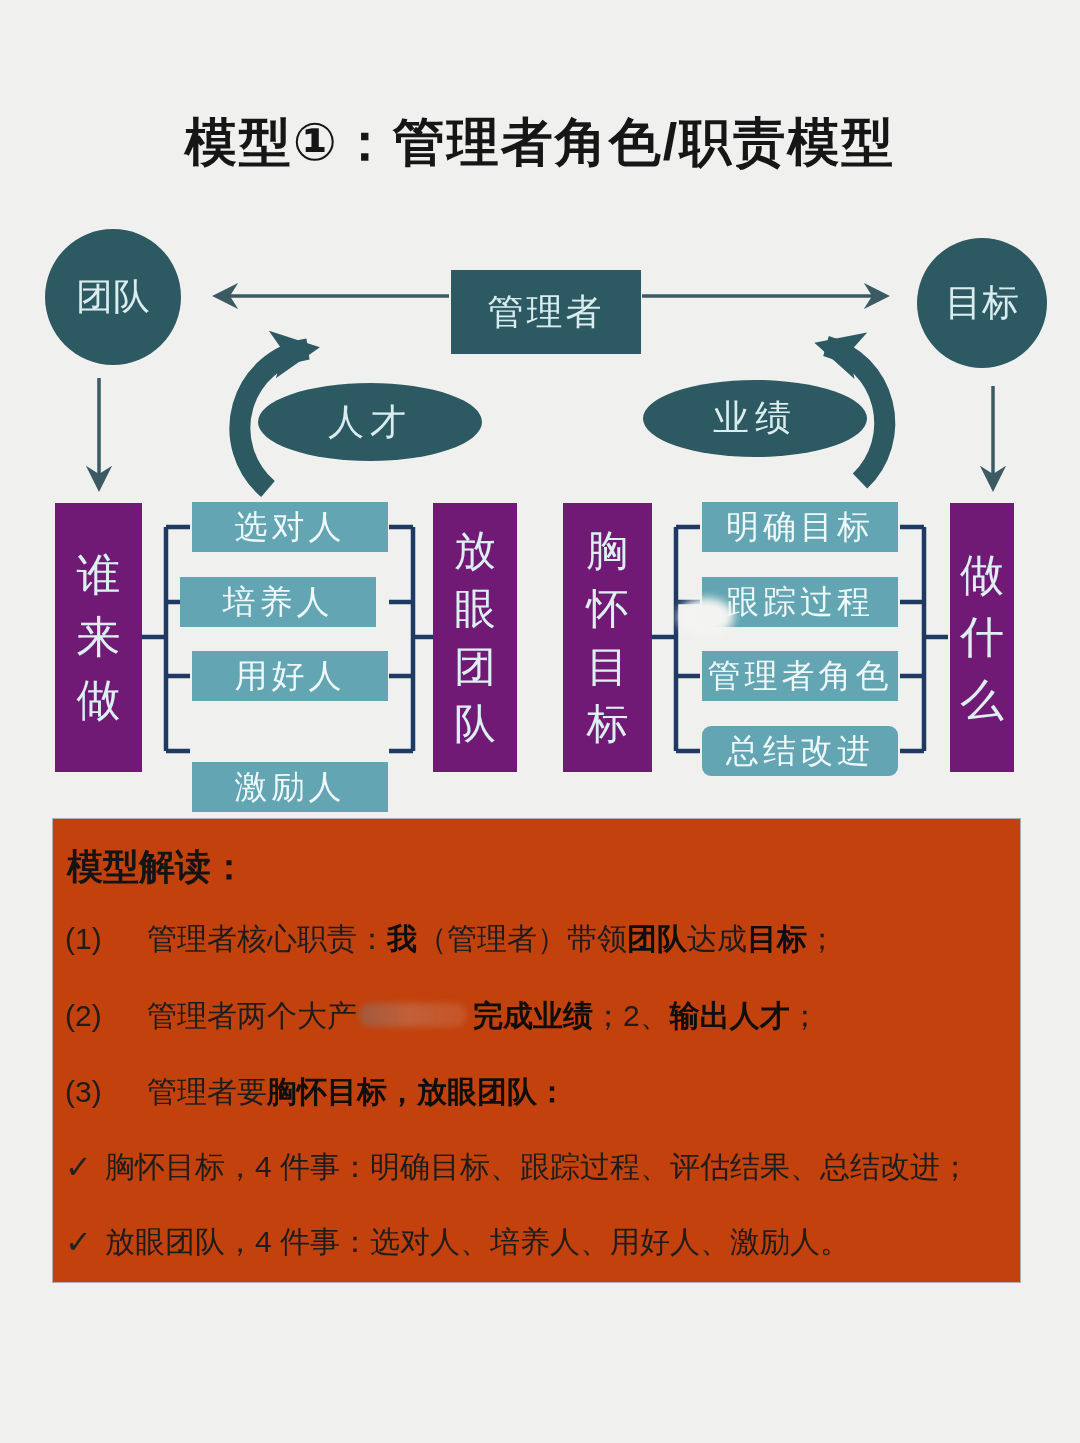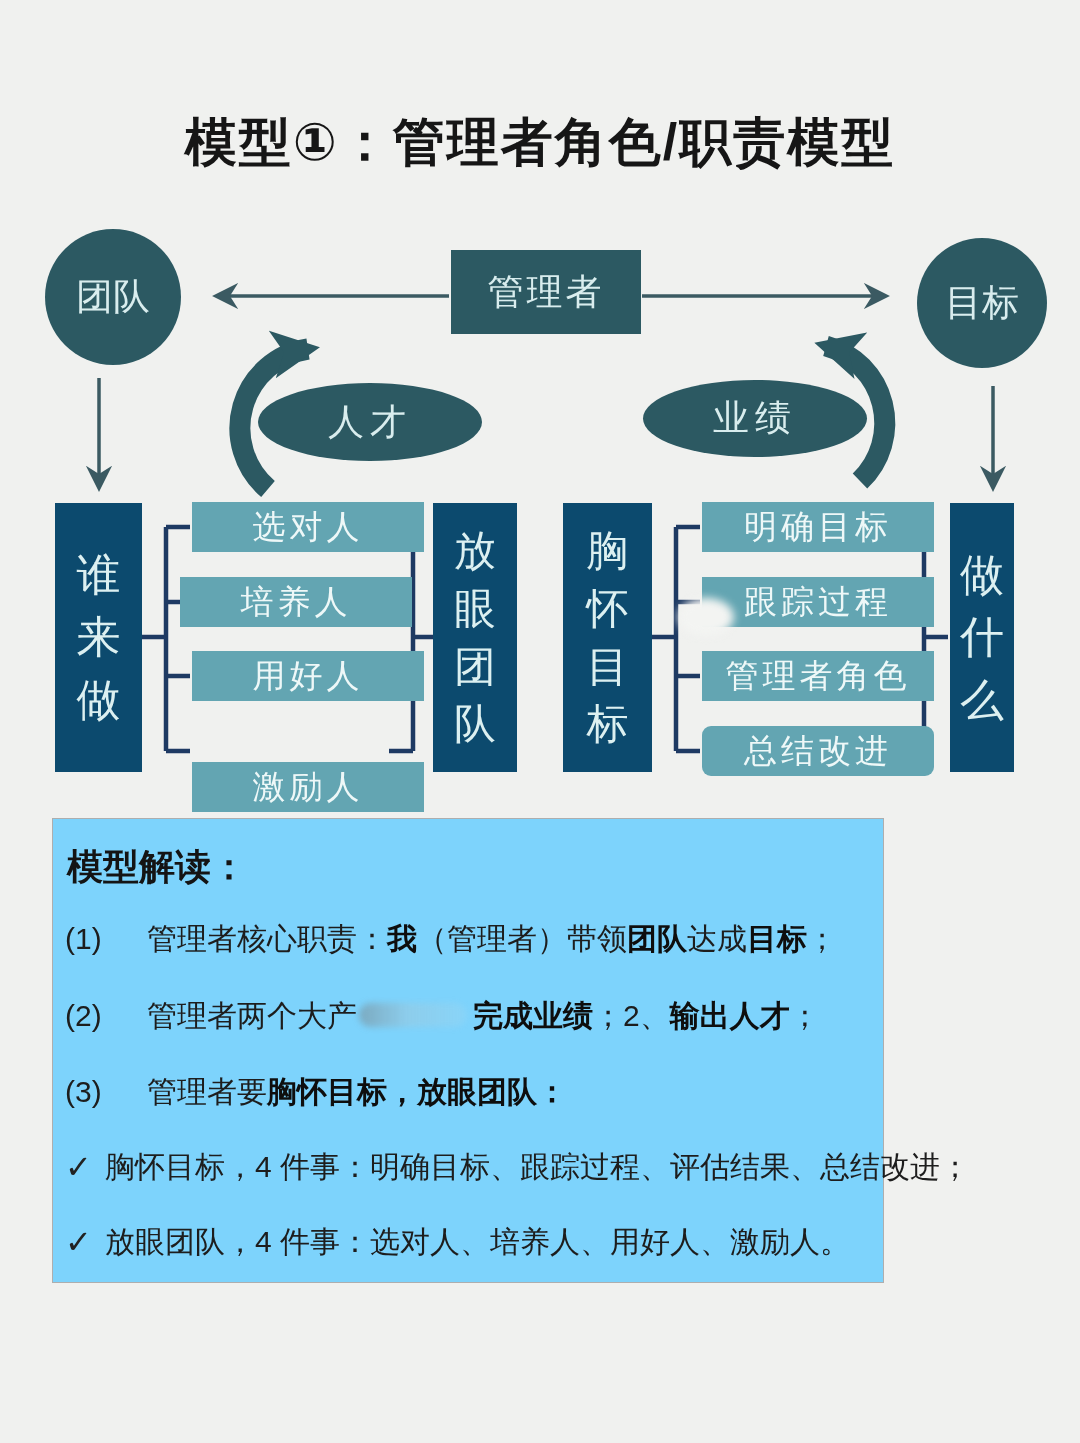--- a/index.html
+++ b/index.html
@@ -37,33 +37,33 @@
     display: flex;
     align-items: center;
     justify-content: center;
     color: #d9edee;
     background: #2c5962;
   }
   .circle { border-radius: 50%; font-size: 37px; }
   .rect { font-size: 36px; }
   .ellipse { border-radius: 50%; font-size: 36px; }
 
-  .tall { background: #0c4a6e; }
+  .tall { background: #701a75; }
   .vtext {
     width: 1.05em;
     font-size: 44px;
     line-height: 1.42;
     text-align: center;
     word-break: break-all;
     color: #dcf0f1;
   }
 
   .litebox {
     position: absolute;
-    width: 232px;
+    width: 196px;
     height: 50px;
     background: #63a5b2;
     display: flex;
     align-items: center;
     justify-content: center;
     font-size: 33px;
     color: #eef8f8;
     letter-spacing: 4px;
   }
 
@@ -72,24 +72,24 @@
     background: #f3f4f2;
     border-radius: 50%;
     filter: blur(4px);
   }
 
   
   .panel {
     position: absolute;
     left: 52px;
     top: 818px;
-    width: 832px;
+    width: 969px;
     height: 465px;
     border: 1px solid #aeaeae;
-    background: #7dd3fc;
+    background: #c2410c;
   }
   .panel-heading {
     position: absolute;
     left: 14px; top: 24px;
     font-size: 36px;
     font-weight: 700;
     color: #141414;
   }
   .pline {
     position: absolute;
@@ -149,21 +149,21 @@
       <path d="M 268 489 A 80 80 0 0 1 308 349" fill="none" stroke="#2c5962" stroke-width="21" marker-end="url(#ahb)"></path>
       <path d="M 860 481 A 80 80 0 0 0 826 346" fill="none" stroke="#2c5962" stroke-width="21" marker-end="url(#ahb)"></path>
 
       <path d="M142 637 H166 M166 527 V751 M166 527 H190 M166 602 H190 M166 676 H190 M166 751 H190" fill="none" stroke="#1e3a63" stroke-width="4.5"></path>
       <path d="M433 637 H413 M413 527 V751 M413 527 H389 M413 602 H389 M413 676 H389 M413 751 H389" fill="none" stroke="#1e3a63" stroke-width="4.5"></path>
       <path d="M652 637 H676 M676 527 V751 M676 527 H700 M676 602 H700 M676 676 H700 M676 751 H700" fill="none" stroke="#1e3a63" stroke-width="4.5"></path>
       <path d="M948 637 H924 M924 527 V751 M924 527 H900 M924 602 H900 M924 676 H900 M924 751 H900" fill="none" stroke="#1e3a63" stroke-width="4.5"></path>
     </svg>
 
     <div class="shape circle" style="left:45px; top:229px; width:136px; height:136px;">团队</div>
-    <div class="shape rect" style="left:451px; top:250px; width:190px; height:84px; letter-spacing:3px;">管理者</div>
+    <div class="shape rect" style="left:451px; top:270px; width:190px; height:84px; letter-spacing:3px;">管理者</div>
     <div class="shape circle" style="left:917px; top:238px; width:130px; height:130px;">目标</div>
 
     <div class="shape ellipse" style="left:643px; top:380px; width:224px; height:77px; letter-spacing:6px;">业绩</div>
     <div class="shape ellipse" style="left:258px; top:383px; width:224px; height:78px; letter-spacing:6px;">人才</div>
 
     <div class="shape tall" style="left:55px; top:503px; width:87px; height:269px;">
       <div class="vtext">谁来做</div>
     </div>
     <div class="shape tall" style="left:433px; top:503px; width:84px; height:269px;">
       <div class="vtext" style="font-size:42px; line-height:1.38;">放眼团队</div>

